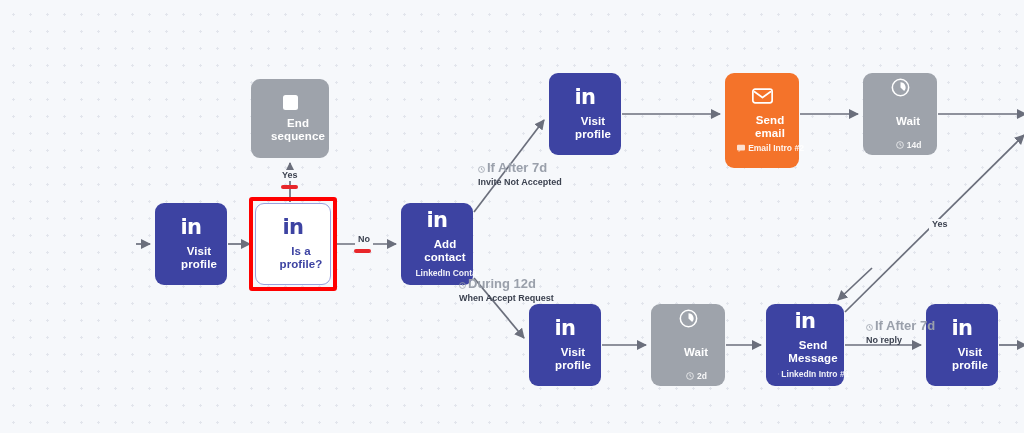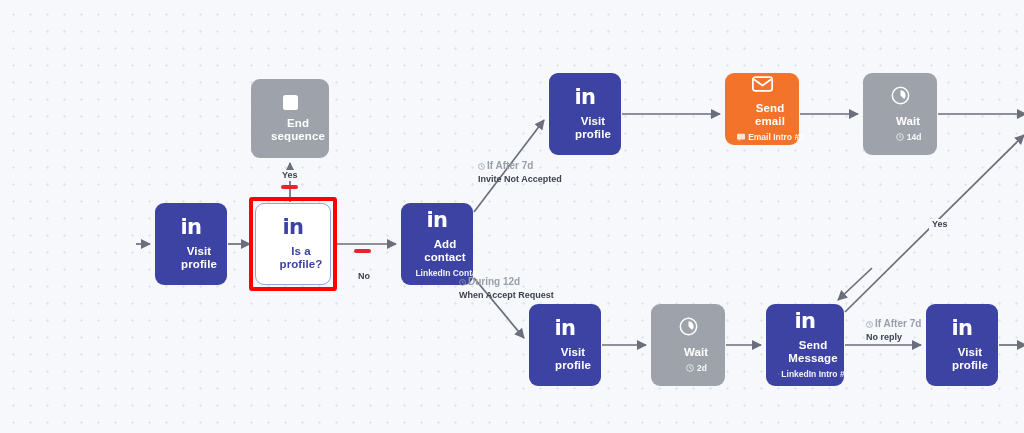--- a/index.html
+++ b/index.html
@@ -69,21 +69,21 @@
     opacity: .92;
     white-space: nowrap;
     max-width: 92%;
     overflow: hidden;
     padding-left: 17px;
   }
 
   
   .node.linkedin { background: #3d43a2; }
   .node.email    { background: #f4732a; }
-  .node.wait     { background: #9ea3ab; }
+  .node.wait     { background: #9ea3ab; gap: 8px; }
   .node.end      { background: #9ea3ab; }
   .node.start {
     background: #4ed36a;
     border-radius: 50%;
     box-shadow: 0 0 0 0 transparent;
   }
   .node.condition {
     background: #ffffff;
     color: #3d43a2;
     border: 1.5px solid #9aa0dd;
@@ -118,21 +118,21 @@
     white-space: nowrap;
     user-select: none;
     line-height: 1.25;
   }
   .edge-label.branch {
     background: #f6f8fb;
     padding: 0 3px;
   }
   .edge-label .meta {
     display: block;
-    font-size: 10px;
+    font-size: 13px;
     font-weight: bold;
     color: #9aa0ab;
     margin-bottom: 1px;
   }
   .edge-label .meta .clk { margin-right: 2px; }
 
   
   .red-chip {
     position: absolute;
     width: 17px;
@@ -225,21 +225,21 @@
         </svg>
       <span>LinkedIn Conta...</span>
     </span>
   </div>
 
   <div class="node linkedin" style="left:549px; top:73px; width:72px; height:82px;">
     <span class="node-icon in-logo">in</span>
     <span class="node-title">Visit profile</span>
   </div>
 
-  <div class="node email" style="left:725px; top:73px; width:74px; height:72px;">
+  <div class="node email" style="left:725px; top:73px; width:74px; height:95px;">
     <span class="node-icon mail-icon">
       <svg width="21" height="16" viewBox="0 0 22 16">
         <rect x="0.9" y="0.9" width="20.2" height="14.2" rx="2.4" fill="none" stroke="#ffffff" stroke-width="1.8"></rect>
         <path d="M2.6,3.6 L11,9.6 L19.4,3.6" fill="none" stroke="#ffffff" stroke-width="1.8" stroke-linecap="round" stroke-linejoin="round"></path>
       </svg>
     </span>
     <span class="node-title">Send email</span>
     <span class="node-sub">
       <svg width="8" height="8" viewBox="0 0 10 10">
           <rect x="0" y="1" width="10" height="7" rx="1.2" fill="#ffffff" opacity=".85"></rect>
@@ -303,21 +303,21 @@
   <div class="node linkedin" style="left:926px; top:304px; width:72px; height:82px;">
     <span class="node-icon in-logo">in</span>
     <span class="node-title">Visit profile</span>
   </div>
 
   <div class="edge-label branch" style="left:279px; top:170px;">
     <span>Yes</span>
   </div>
   <div class="red-chip" style="left:281px; top:185px;"></div>
 
-  <div class="edge-label branch" style="left:355px; top:234px;margin-top:37px;">
+  <div class="edge-label branch" style="left:355px; top:234px;">
     <span>No</span>
   </div>
   <div class="red-chip" style="left:354px; top:249px;"></div>
 
   <div class="edge-label" style="left:478px; top:160px;">
     <span class="meta">
       <svg class="clk" width="7" height="7" viewBox="0 0 10 10" style="vertical-align:-1px">
           <circle cx="5" cy="5" r="4.2" fill="none" stroke="#9aa0ab" stroke-width="1.1"></circle>
           <path d="M5,2.6 L5,5 L6.8,6" fill="none" stroke="#9aa0ab" stroke-width="1.1"></path>
         </svg><span>If After 7d</span>

